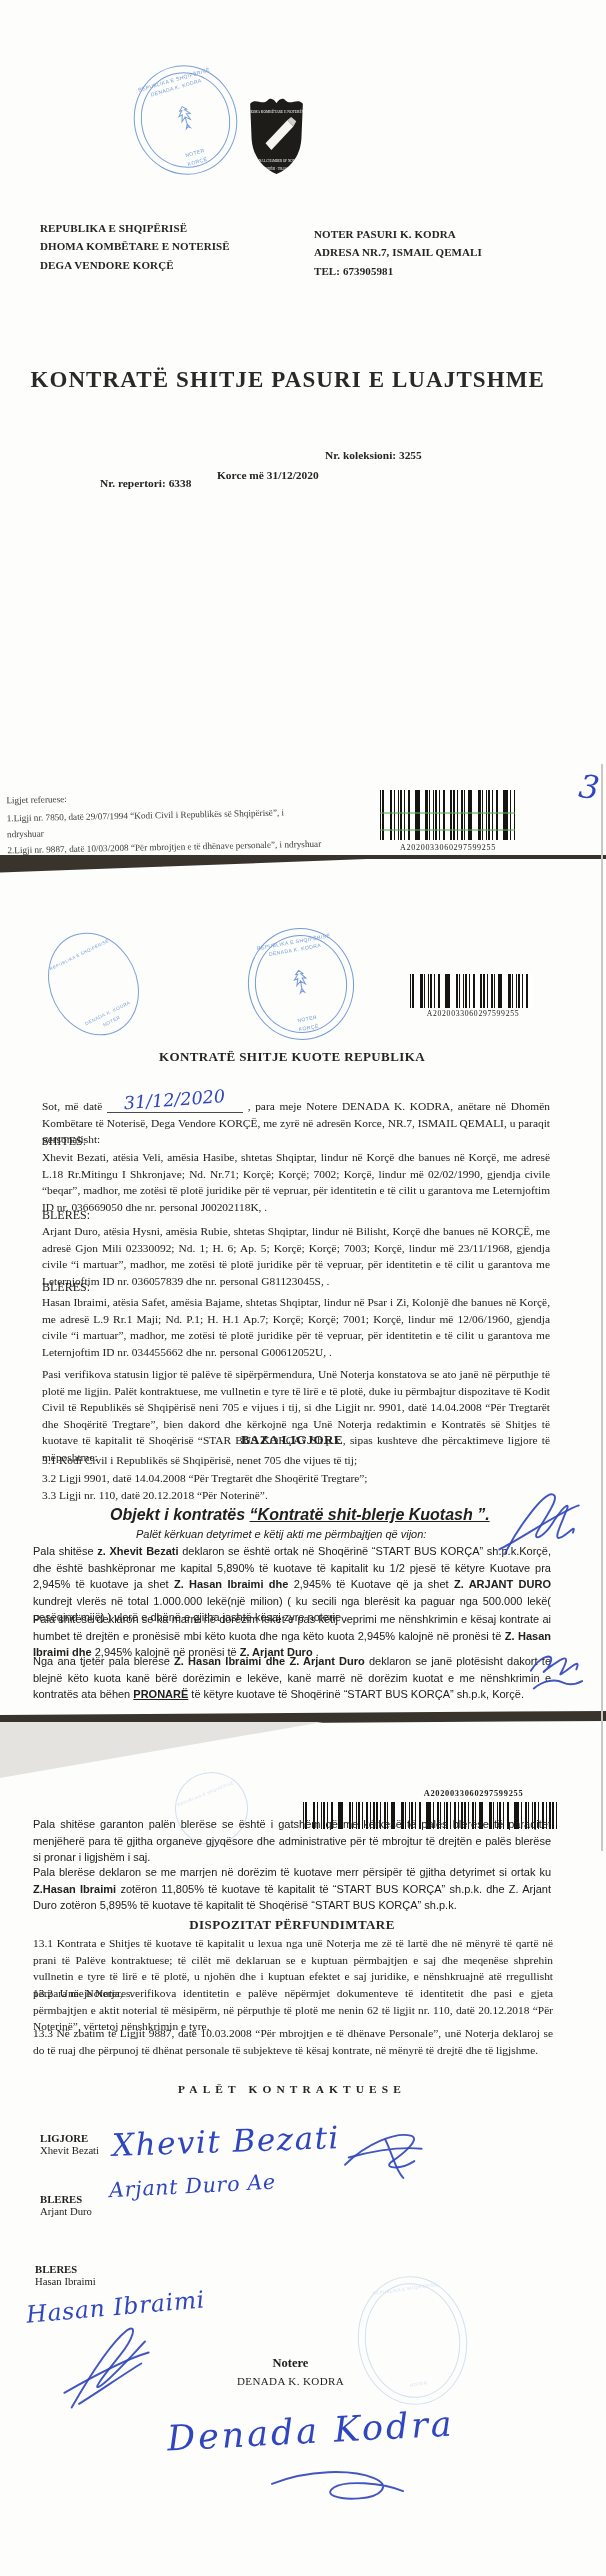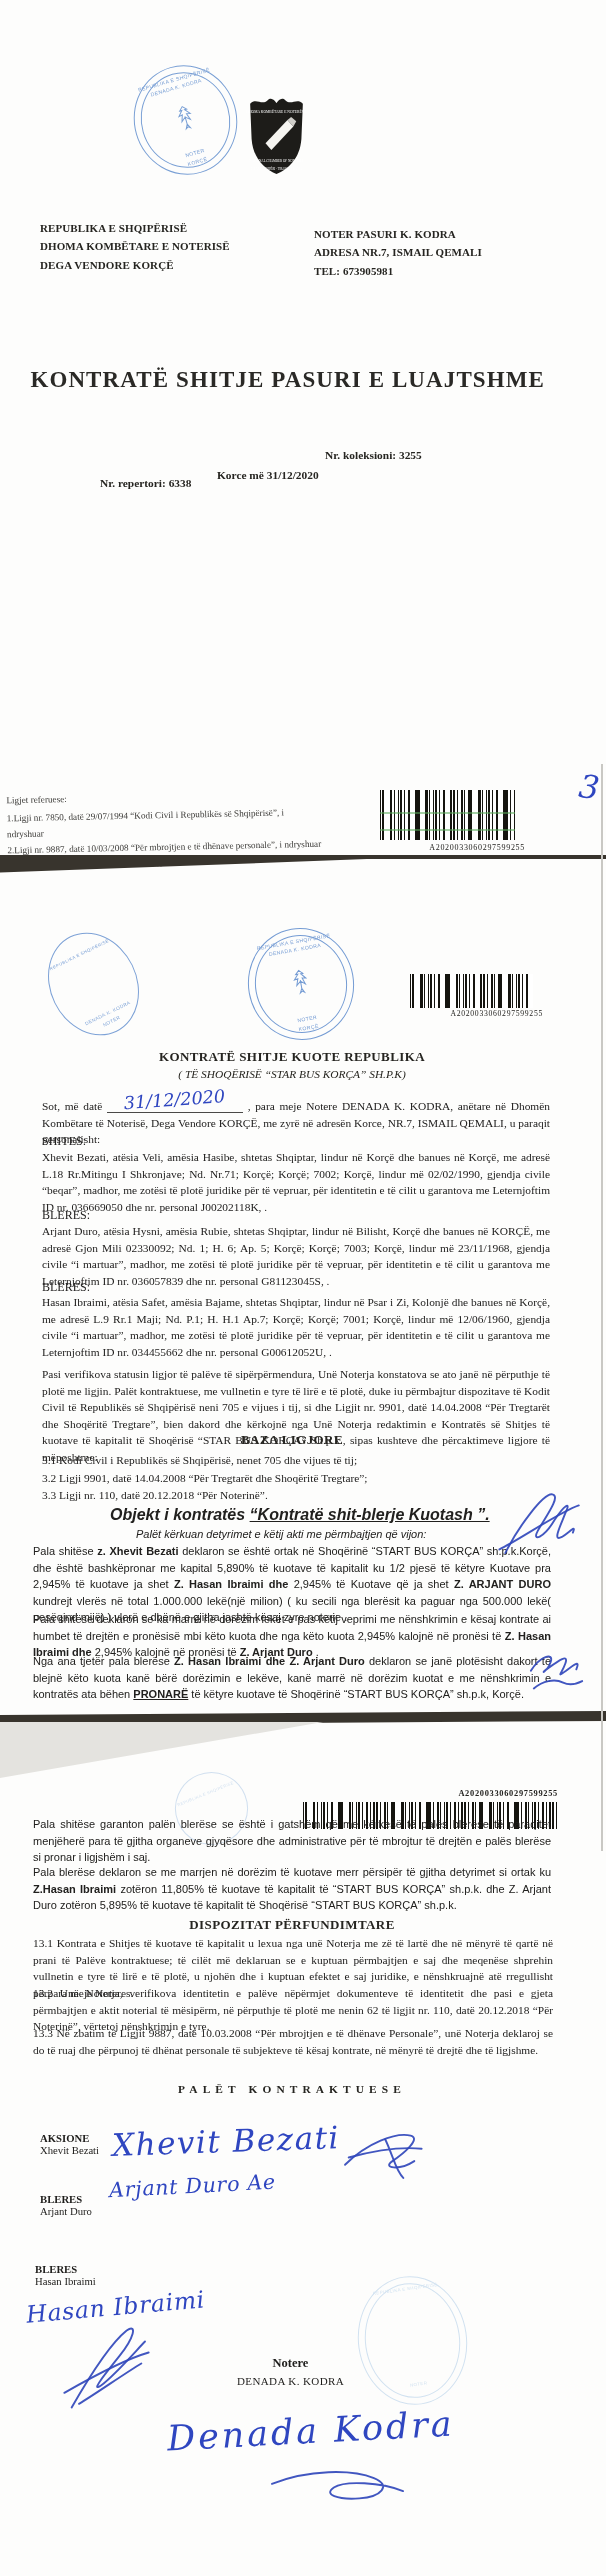--- a/index.html
+++ b/index.html
@@ -9,21 +9,21 @@
   
   .hdr{font-weight:bold;font-size:11px;line-height:18.4px;letter-spacing:0.1px;color:#262521;}
   .doc-title{font-weight:bold;font-size:23px;letter-spacing:1.1px;text-align:center;color:#2a2926;}
   .doc-sub{font-size:15.4px;letter-spacing:0.7px;text-align:center;color:#2a2926;}
   .nr{font-weight:bold;font-size:11.4px;color:#262521;}
   
   .refs{font-size:9.2px;line-height:16px;color:#3a3936;transform:rotate(-1.2deg);}
   .refs .t{margin-bottom:2.2px;}
   
   .barcode{background:repeating-linear-gradient(90deg,#15140f 0 1.5px,#fff 1.5px 2.2px,#15140f 2.2px 4.4px,#fff 4.4px 6.6px,#15140f 6.6px 7.3px,#fff 7.3px 10.3px,#15140f 10.3px 12.5px,#fff 12.5px 14px,#15140f 14px 14.7px,#fff 14.7px 17.6px);}
-  .bc-label{font-size:8px;letter-spacing:0.7px;text-align:right;color:#23221f;}
+  .bc-label{font-size:8px;letter-spacing:0.7px;text-align:center;color:#23221f;}
   
   .stamp{border-radius:50%;opacity:.85;}
   .stamp .ring{position:absolute;inset:0;border:1.5px solid currentColor;border-radius:50%;}
   .stamp .ring2{position:absolute;inset:6.6px;border:0.7px solid currentColor;border-radius:50%;}
   .stamp span{position:absolute;left:0;right:0;text-align:center;font-size:5.1px;letter-spacing:0.4px;font-family:"Liberation Sans",sans-serif;}
   .stamp .s1{top:9.5px;}
   .stamp .s2{top:17.6px;}
   .stamp .s3{bottom:17.6px;}
   .stamp .s4{bottom:9.5px;}
   .stamp svg{position:absolute;left:50%;top:50%;transform:translate(-50%,-50%);}
@@ -121,21 +121,20 @@
       <path d="M20,3 l5,5 -3,0 6,7 -5,-1 3,9 -6,-5 0,10 3,6 -3,-2 -3,2 3,-6 0,-10 -6,5 3,-9 -5,1 6,-7 -3,0 z" fill="none" stroke="#5d8bcd" stroke-width="1.4"></path>
     </svg>
     <span class="s3">NOTER</span>
     <span class="s4">KORÇË</span>
   </div>
 
   <div class="abs barcode" style="left:410px;top:974px;width:123px;height:34px;"></div>
   <div class="abs bc-label" style="left:403px;top:1009px;width:140px;font-size:7.7px;">A2020033060297599255</div>
 
   <div class="abs heading-c" style="left:29px;top:1049px;width:526px;font-weight:bold;">KONTRATË SHITJE KUOTE REPUBLIKA</div>
-  <div class="abs it" style="left:29px;top:1068px;width:526px;text-align:center;font-size:11.4px;color:#26251f;">( TË SHOQËRISË  “STAR BUS KORÇA” SH.P.K)</div>
 
   <div class="abs para" style="left:42px;top:1096px;width:508px;">
     <span>Sot, më datë </span><span class="date-slot"><span class="hw">31/12/2020</span></span><span> , para meje Notere DENADA K. KODRA, anëtare në Dhomën Kombëtare të Noterisë, Dega Vendore KORÇË, me zyrë në adresën Korce, NR.7, ISMAIL QEMALI, u paraqit personalisht:</span>
   </div>
 
   <div class="abs lbl" style="left:42px;top:1134px;">SHITES:</div>
   <div class="abs para" style="left:42px;top:1149px;width:508px;">Xhevit Bezati, atësia Veli, amësia Hasibe, shtetas Shqiptar, lindur në Korçë dhe banues në Korçë, me adresë L.18 Rr.Mitingu I Shkronjave; Nd. Nr.71; Korçë; Korçë; 7002; Korçë, lindur më 02/02/1990, gjendja civile “beqar”, madhor, me zotësi të plotë juridike për të vepruar, për identitetin e të cilit u garantova me Leternjoftim ID nr. 036669050 dhe nr. personal J00202118K, .</div>
 
   <div class="abs lbl" style="left:42px;top:1208px;">BLERES:</div>
   <div class="abs para" style="left:42px;top:1223px;width:508px;">Arjant Duro, atësia Hysni, amësia Rubie, shtetas Shqiptar, lindur në Bilisht, Korçë dhe banues në KORÇË, me adresë Gjon Mili 02330092; Nd. 1; H. 6; Ap. 5; Korçë; Korçë; 7003; Korçë, lindur më 23/11/1968, gjendja civile “i martuar”, madhor, me zotësi të plotë juridike për të vepruar, për identitetin e të cilit u garantova me Leternjoftim ID nr. 036057839 dhe nr. personal G81123045S, .</div>
@@ -183,21 +182,21 @@
   <div class="abs sans" style="left:33px;top:1864px;width:518px;"><span>Pala blerëse  deklaron se me marrjen në dorëzim të kuotave  merr përsipër të gjitha detyrimet si ortak ku </span><span style="font-weight: bold;">Z.Hasan Ibraimi</span><span>  zotëron  11,805% të kuotave të kapitalit  të “START BUS KORÇA” sh.p.k. dhe Z. Arjant Duro zotëron 5,895% të kuotave të kapitalit  të  Shoqërisë “START BUS KORÇA” sh.p.k.</span></div>
 
   <div class="abs heading-c" style="left:29px;top:1917px;width:526px;">DISPOZITAT PËRFUNDIMTARE</div>
   <div class="abs para" style="left:33px;top:1935px;width:520px;">13.1 Kontrata e Shitjes të kuotave të kapitalit u lexua nga unë Noterja me zë të lartë dhe në mënyrë të qartë në prani të Palëve kontraktuese; të cilët më deklaruan se e kuptuan përmbajtjen e saj dhe meqenëse shprehin vullnetin e tyre të lirë e të plotë, u njohën dhe i kuptuan efektet e saj juridike, e nënshkruajnë atë rregullisht përpara meje Noteres.</div>
   <div class="abs para" style="left:33px;top:1985px;width:520px;">13.2 Unë Noterja, verifikova identitetin e palëve nëpërmjet dokumenteve të identitetit dhe pasi e gjeta përmbajtjen e aktit noterial të mësipërm, në përputhje të plotë me nenin 62 të ligjit nr. 110, datë 20.12.2018 “Për Noterinë”, vërtetoj nënshkrimin e tyre.</div>
   <div class="abs para" style="left:33px;top:2025px;width:520px;">13.3 Në zbatim të Ligjit 9887, datë 10.03.2008 “Për mbrojtjen e të dhënave Personale”, unë Noterja deklaroj se do të ruaj dhe përpunoj të dhënat personale të subjekteve të kësaj kontrate, në mënyrë të drejtë dhe të ligjshme.</div>
 
   <div class="abs" style="left:29px;top:2083px;width:526px;text-align:center;font-weight:bold;font-size:11.4px;letter-spacing:5.1px;color:#262521;">PALËT KONTRAKTUESE</div>
 
   <div class="abs" style="left:40px;top:2132px;">
-    <div style="font-weight:bold;font-size:10.7px;">AKSIONE</div>
+    <div style="font-weight:bold;font-size:10.7px;">LIGJORE</div>
     <div style="font-size:10.7px;">Xhevit Bezati</div>
   </div>
   <div class="abs hw" style="left:112px;top:2123px;font-size:31px;transform:rotate(-2deg);letter-spacing:1.5px;">Xhevit Bezati</div>
   <svg class="abs" style="left:334px;top:2121px;" width="95" height="62" viewBox="0 0 130 85">
     <path class="sig-path" d="M15,60 C45,30 85,15 105,20 C120,24 95,45 80,55 C65,65 90,68 110,55"></path>
     <path class="sig-path" d="M20,50 C50,42 90,35 120,38 M70,25 C80,45 85,70 95,78"></path>
   </svg>
 
   <div class="abs" style="left:40px;top:2193px;">
     <div style="font-weight:bold;font-size:10.7px;">BLERES</div>

